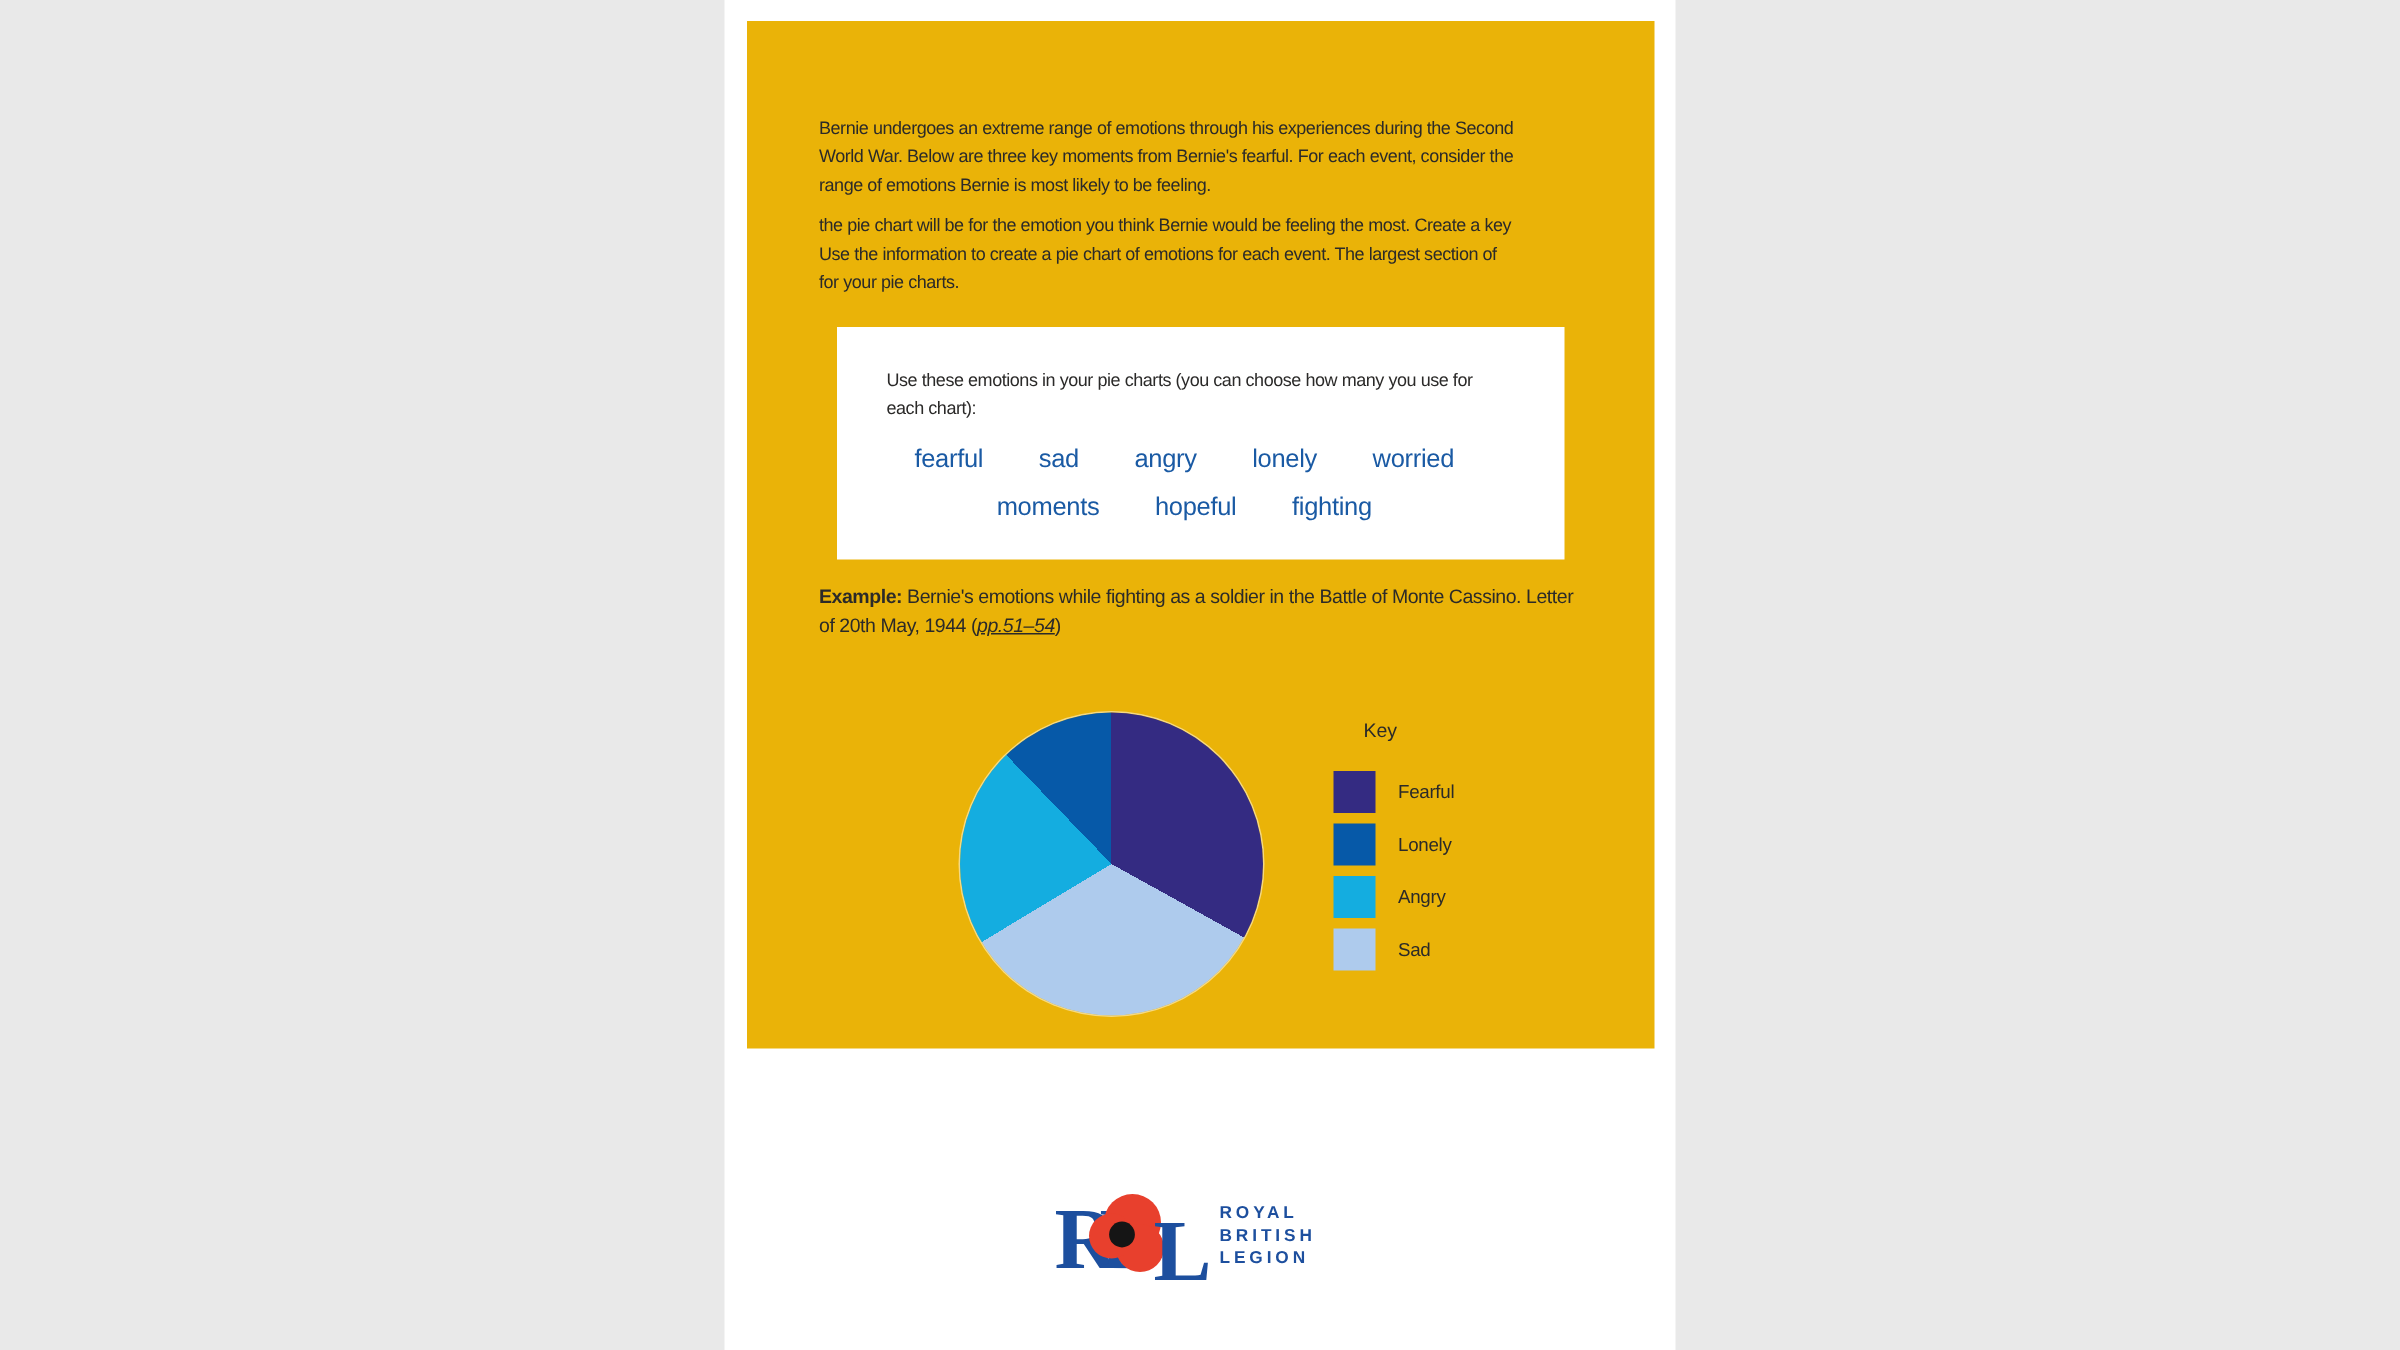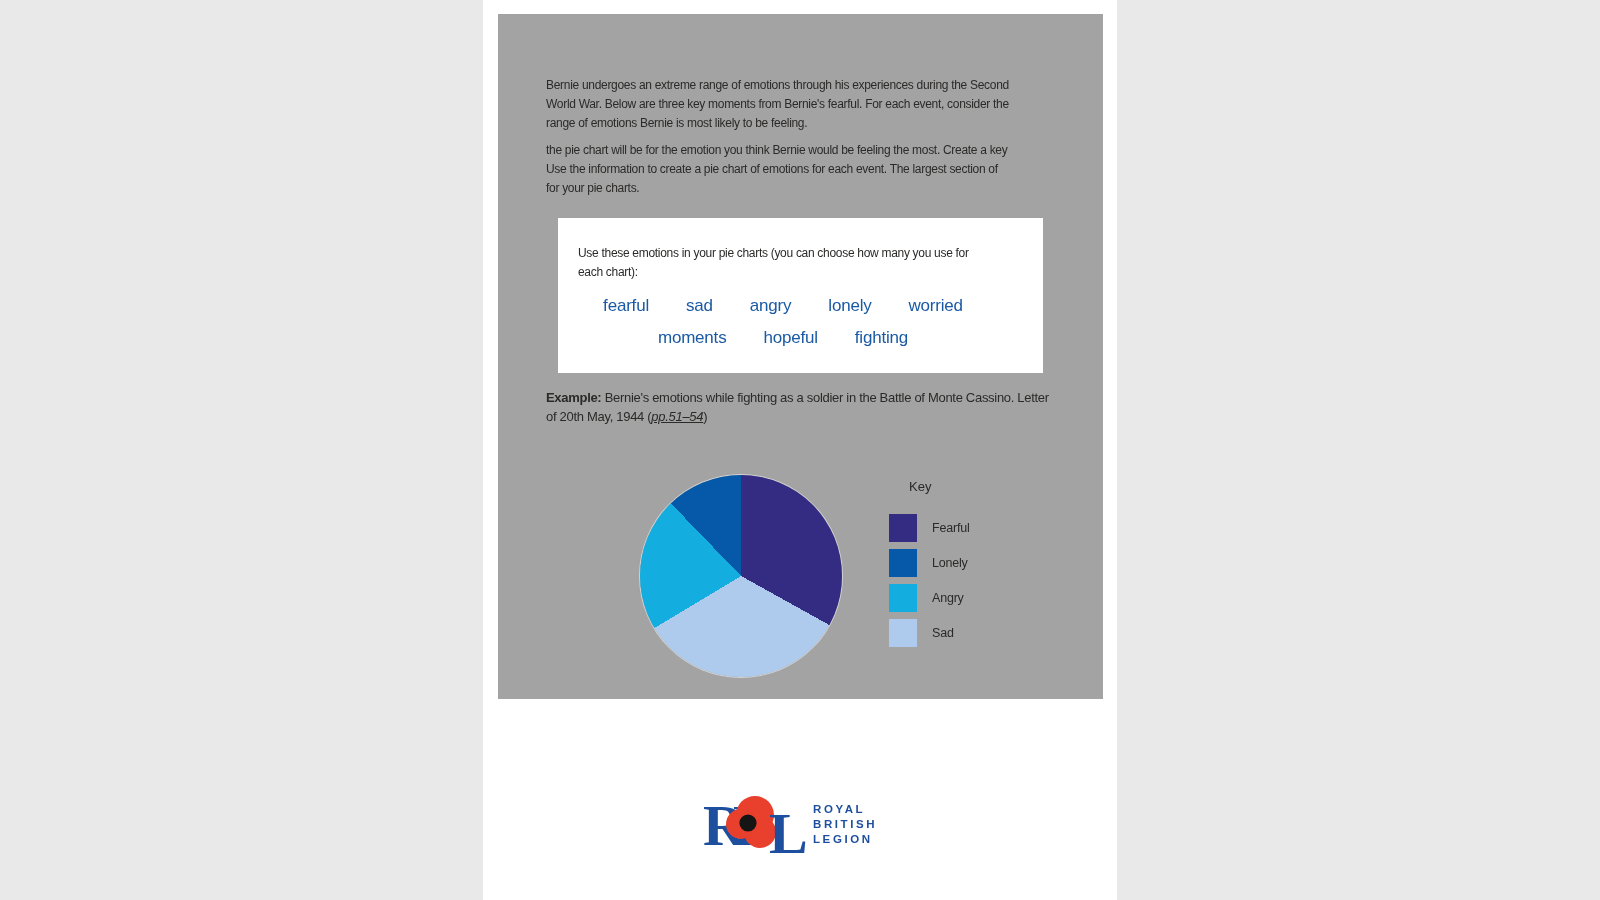--- a/index.html
+++ b/index.html
@@ -16,41 +16,41 @@
   .page {
     position: absolute;
     left: 483px; top: 0;
     width: 634px; height: 900px;
     background: #ffffff;
   }
   .panel {
     position: absolute;
     left: 15px; top: 14px;
     width: 605px; height: 685px;
-    background: #a3a3a3;
+    background: #eab308;
   }
   .para {
     position: absolute;
     left: 48px;
     color: #2b2a29;
     font-size: 12px;
     letter-spacing: -0.3px;
     line-height: 19px;
     white-space: nowrap;
   }
   .para.intro { top: 62px; }
   .para.instructions { top: 127px; }
 
   .emotion-box {
     position: absolute;
     left: 60px; top: 204px;
     width: 485px; height: 155px;
     background: #ffffff;
     box-sizing: border-box;
-    padding: 26px 20px 0 20px;
+    padding: 26px 20px 0 33px;
   }
   .box-prompt {
     color: #2b2a29;
     font-size: 12px;
     letter-spacing: -0.3px;
     line-height: 19px;
     white-space: nowrap;
   }
   .word-rows { margin-top: 14px; padding-right: 35px; }
   .word-row {

